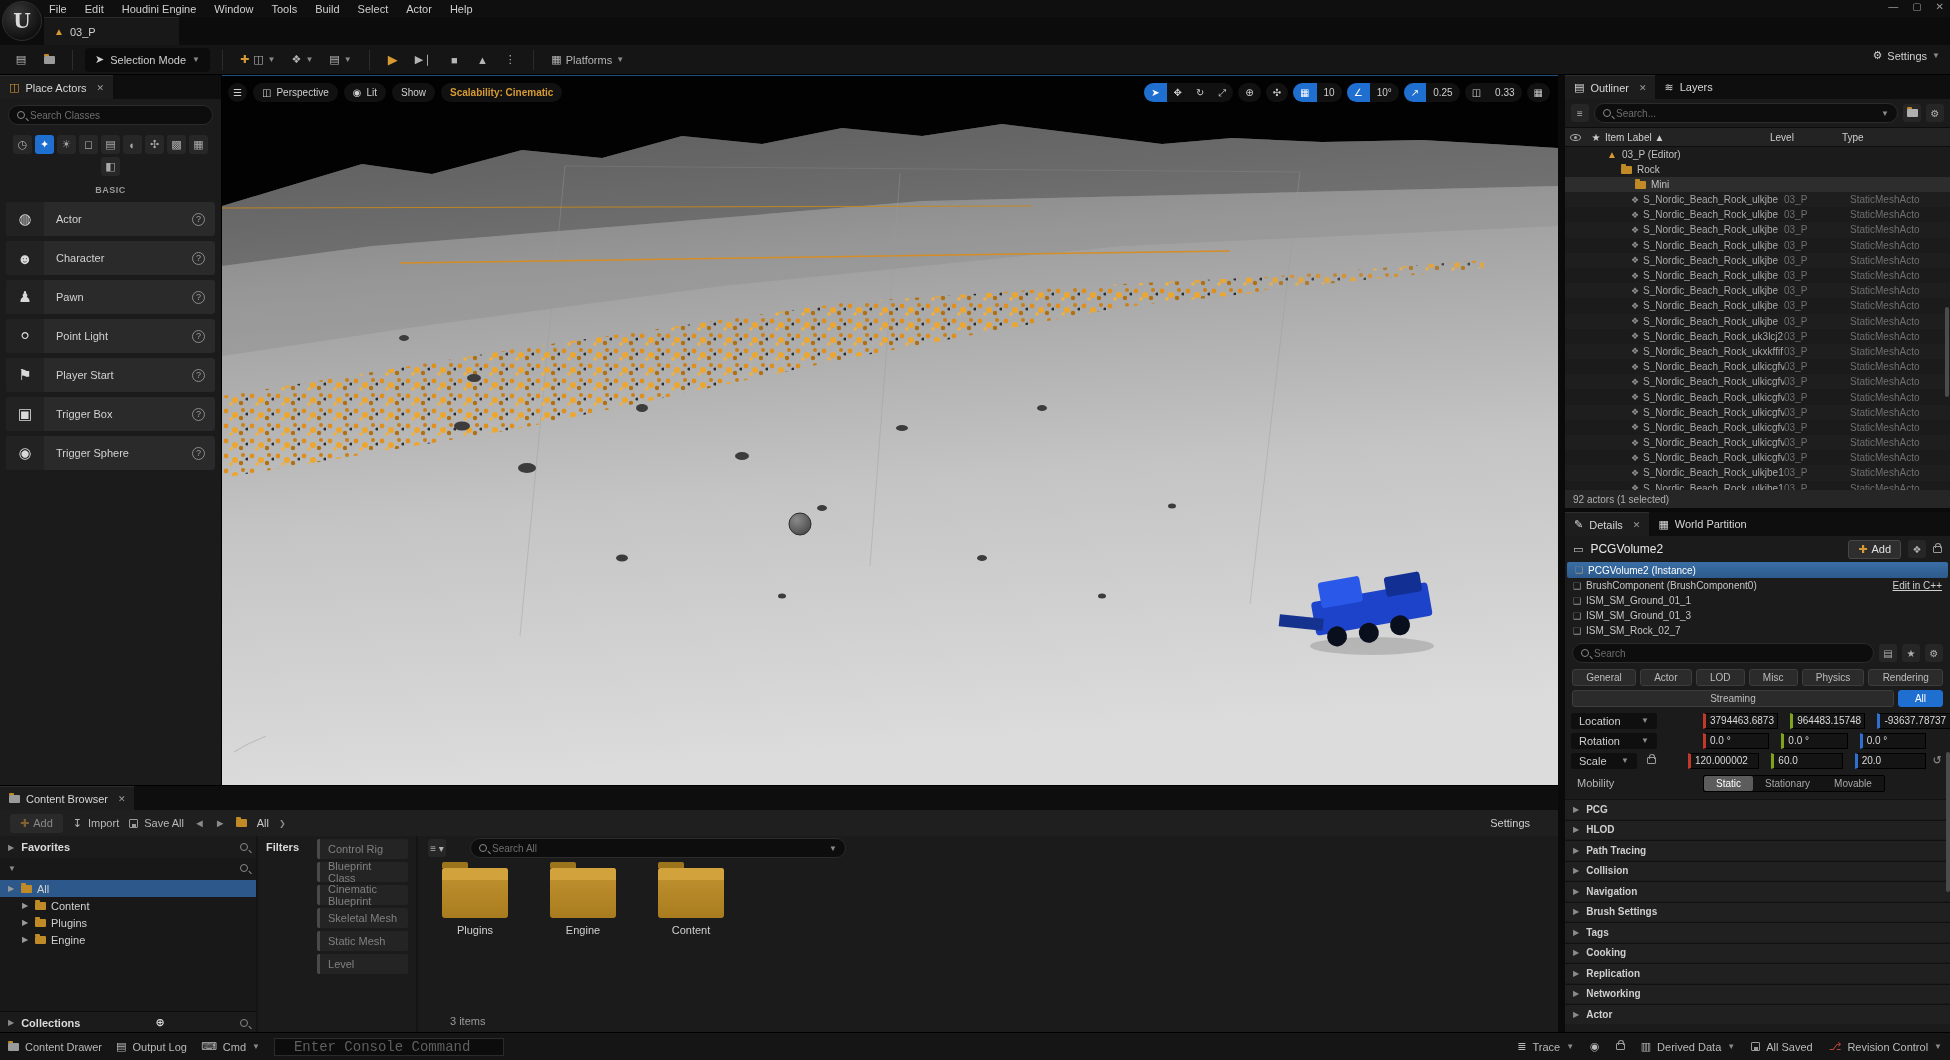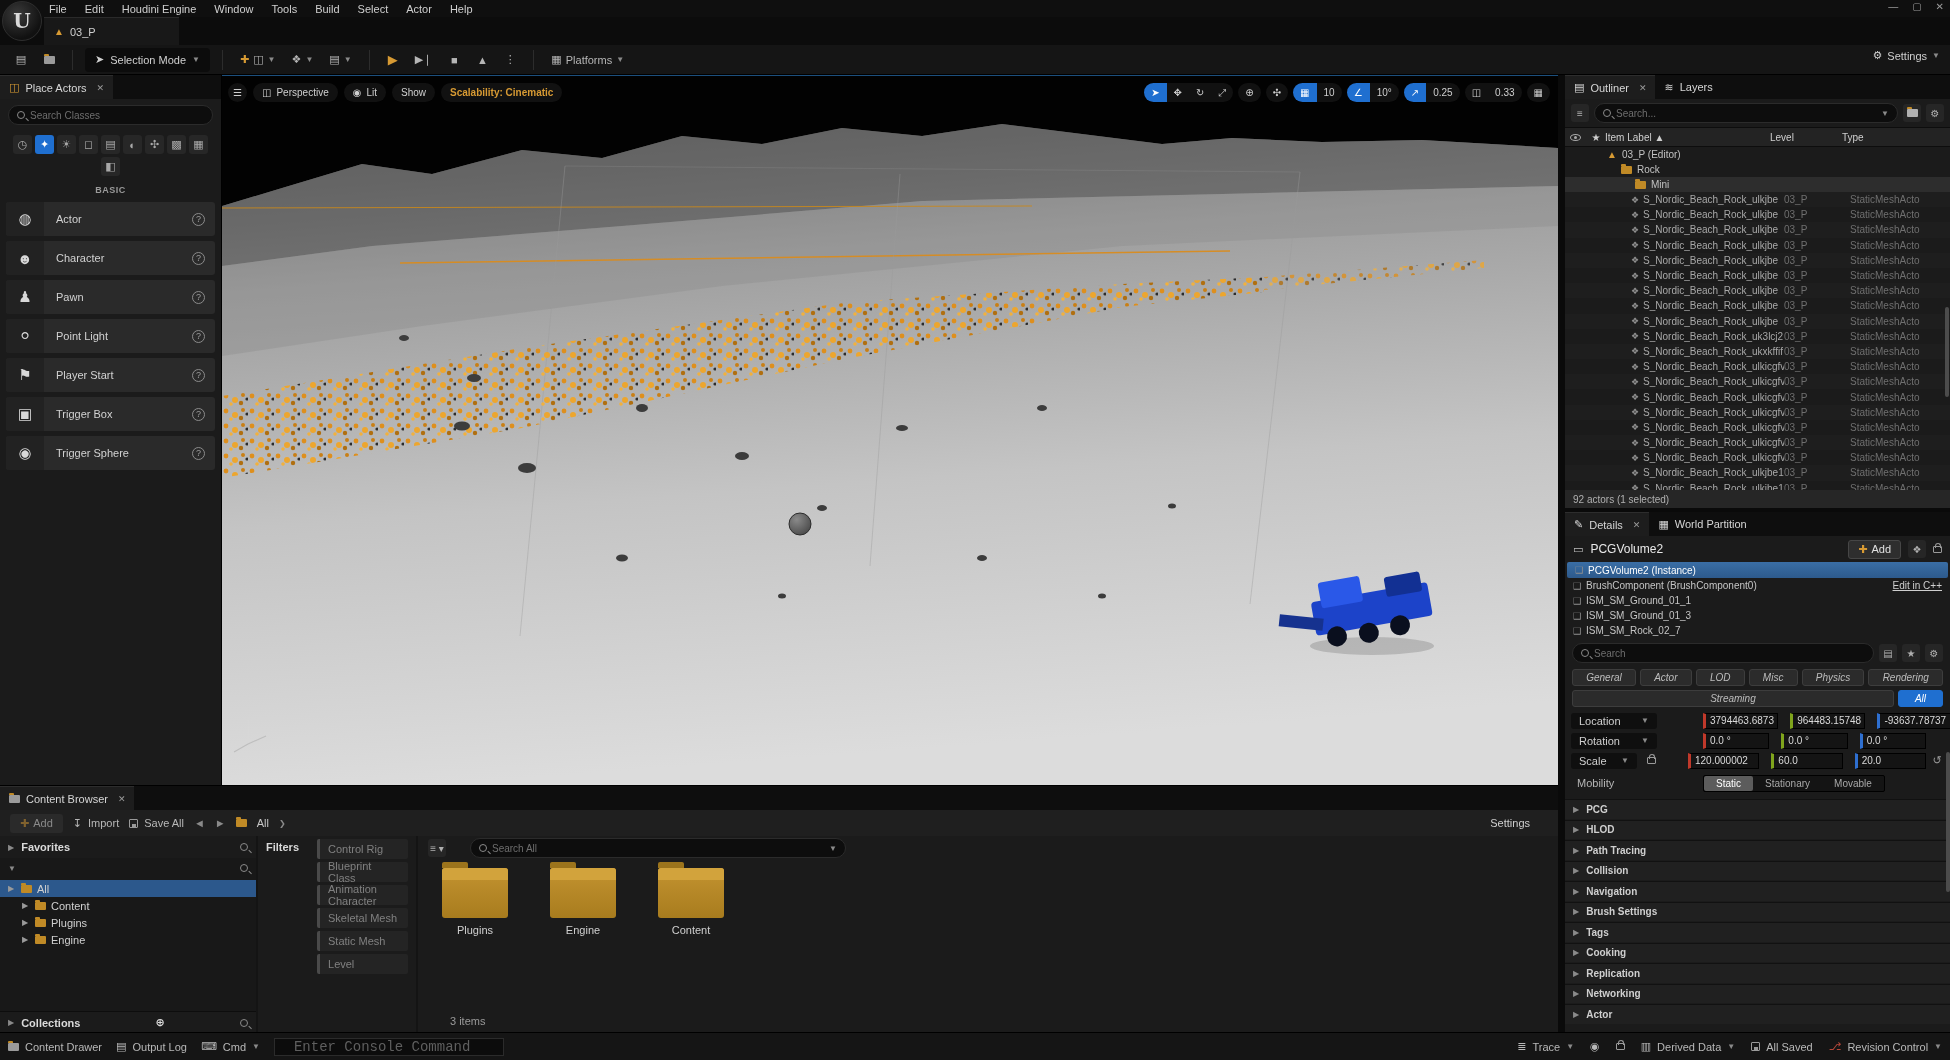--- a/index.html
+++ b/index.html
@@ -75,21 +75,21 @@
   .ol-footer { height:18px; background:#262626; color:#b0b0b0; display:flex; align-items:center; padding:0 8px; font-size:10px; }
   .scrollbar { position:absolute; right:1px; top:20px; width:4px; height:120px; background:#4c4c4c; border-radius:2px; }
 
   .details { position:absolute; left:7px; top:437px; width:385px; height:520px; background:#1b1b1b; display:flex; flex-direction:column; }
   .det-head { display:flex; align-items:center; gap:7px; height:26px; padding:0 8px; }
   .det-title { font-size:12px; color:#e8e8e8; }
   .addbtn { margin-left:auto; background:#2e2e2e; border:1px solid #464646; border-radius:3px; height:19px; display:flex; align-items:center; gap:4px; padding:0 9px; color:#e0e0e0; }
   .comp-row { display:flex; align-items:center; gap:5px; height:15px; font-size:10px; color:#c5c5c5; padding-left:8px; }
   .comp-row.selected { background:linear-gradient(#3a6ea5,#2d5a8c); color:#fff; height:16px; border-radius:2px; margin:0 2px;}
   .comp-row .editcpp { margin-left:auto; margin-right:8px; text-decoration:underline; color:#cfcfcf; }
-  .chips { display:flex; flex-wrap:wrap; gap:4px; padding:4px 7px 2px;font-style:italic; }
+  .chips { display:flex; flex-wrap:wrap; gap:4px; padding:4px 7px 2px; }
   .chip { background:#2b2b2b; border:1px solid #3d3d3d; border-radius:3px; height:17px; display:flex; align-items:center; justify-content:center; color:#bdbdbd; font-size:10px; padding:0 12px; flex:1 0 auto;}
   .chip.active { background:#1f6fd0; border-color:#1f6fd0; color:#fff; flex:0 0 auto; padding:0 16px;}
   .trow { display:flex; align-items:center; gap:4px; height:17px; margin:3px 6px 0; }
   .tlabel { background:#0f0f0f; border-radius:3px; height:16px; display:flex; align-items:center; gap:6px; padding:0 8px; color:#cfcfcf; width:86px; flex:none;}
   .tlabel .caret { margin-left:auto; }
   .axes { display:flex; gap:12px; flex:1; margin-left:42px;}
   .axis { flex:1; background:#141414; border:1px solid #000; border-left:3px solid; height:16px; display:flex; align-items:center; padding:0 4px; color:#dadada; font-size:10px; overflow:hidden; white-space:nowrap;}
   .ax-x { border-left-color:#c0392b; } .ax-y { border-left-color:#7fa41c; } .ax-z { border-left-color:#2e6fd0; }
   .reset { width:14px; color:#9a9a9a; text-align:center; flex:none;}
   .mob-row { display:flex; align-items:center; height:20px; margin:4px 6px 2px; }
@@ -897,21 +897,21 @@
         </div>
       </div>
       <div class="cb-filters">
         <div class="cb-sec-head">
             <span>Filters</span>
           </div>
         <div>
 
         <div class="fchip">Control Rig</div>
             <div class="fchip">Blueprint Class</div>
-            <div class="fchip">Animation Character</div>
+            <div class="fchip">Cinematic Blueprint</div>
             <div class="fchip">Skeletal Mesh</div>
             <div class="fchip">Static Mesh</div>
             <div class="fchip">Level</div>
           </div>
       </div>
       <div class="cb-assets">
         <div class="asset-top">
           <span class="icon-sq">≡ ▾</span>
           <div class="searchbox asset-search" style="margin:16px">
             <span class="mag"></span>

